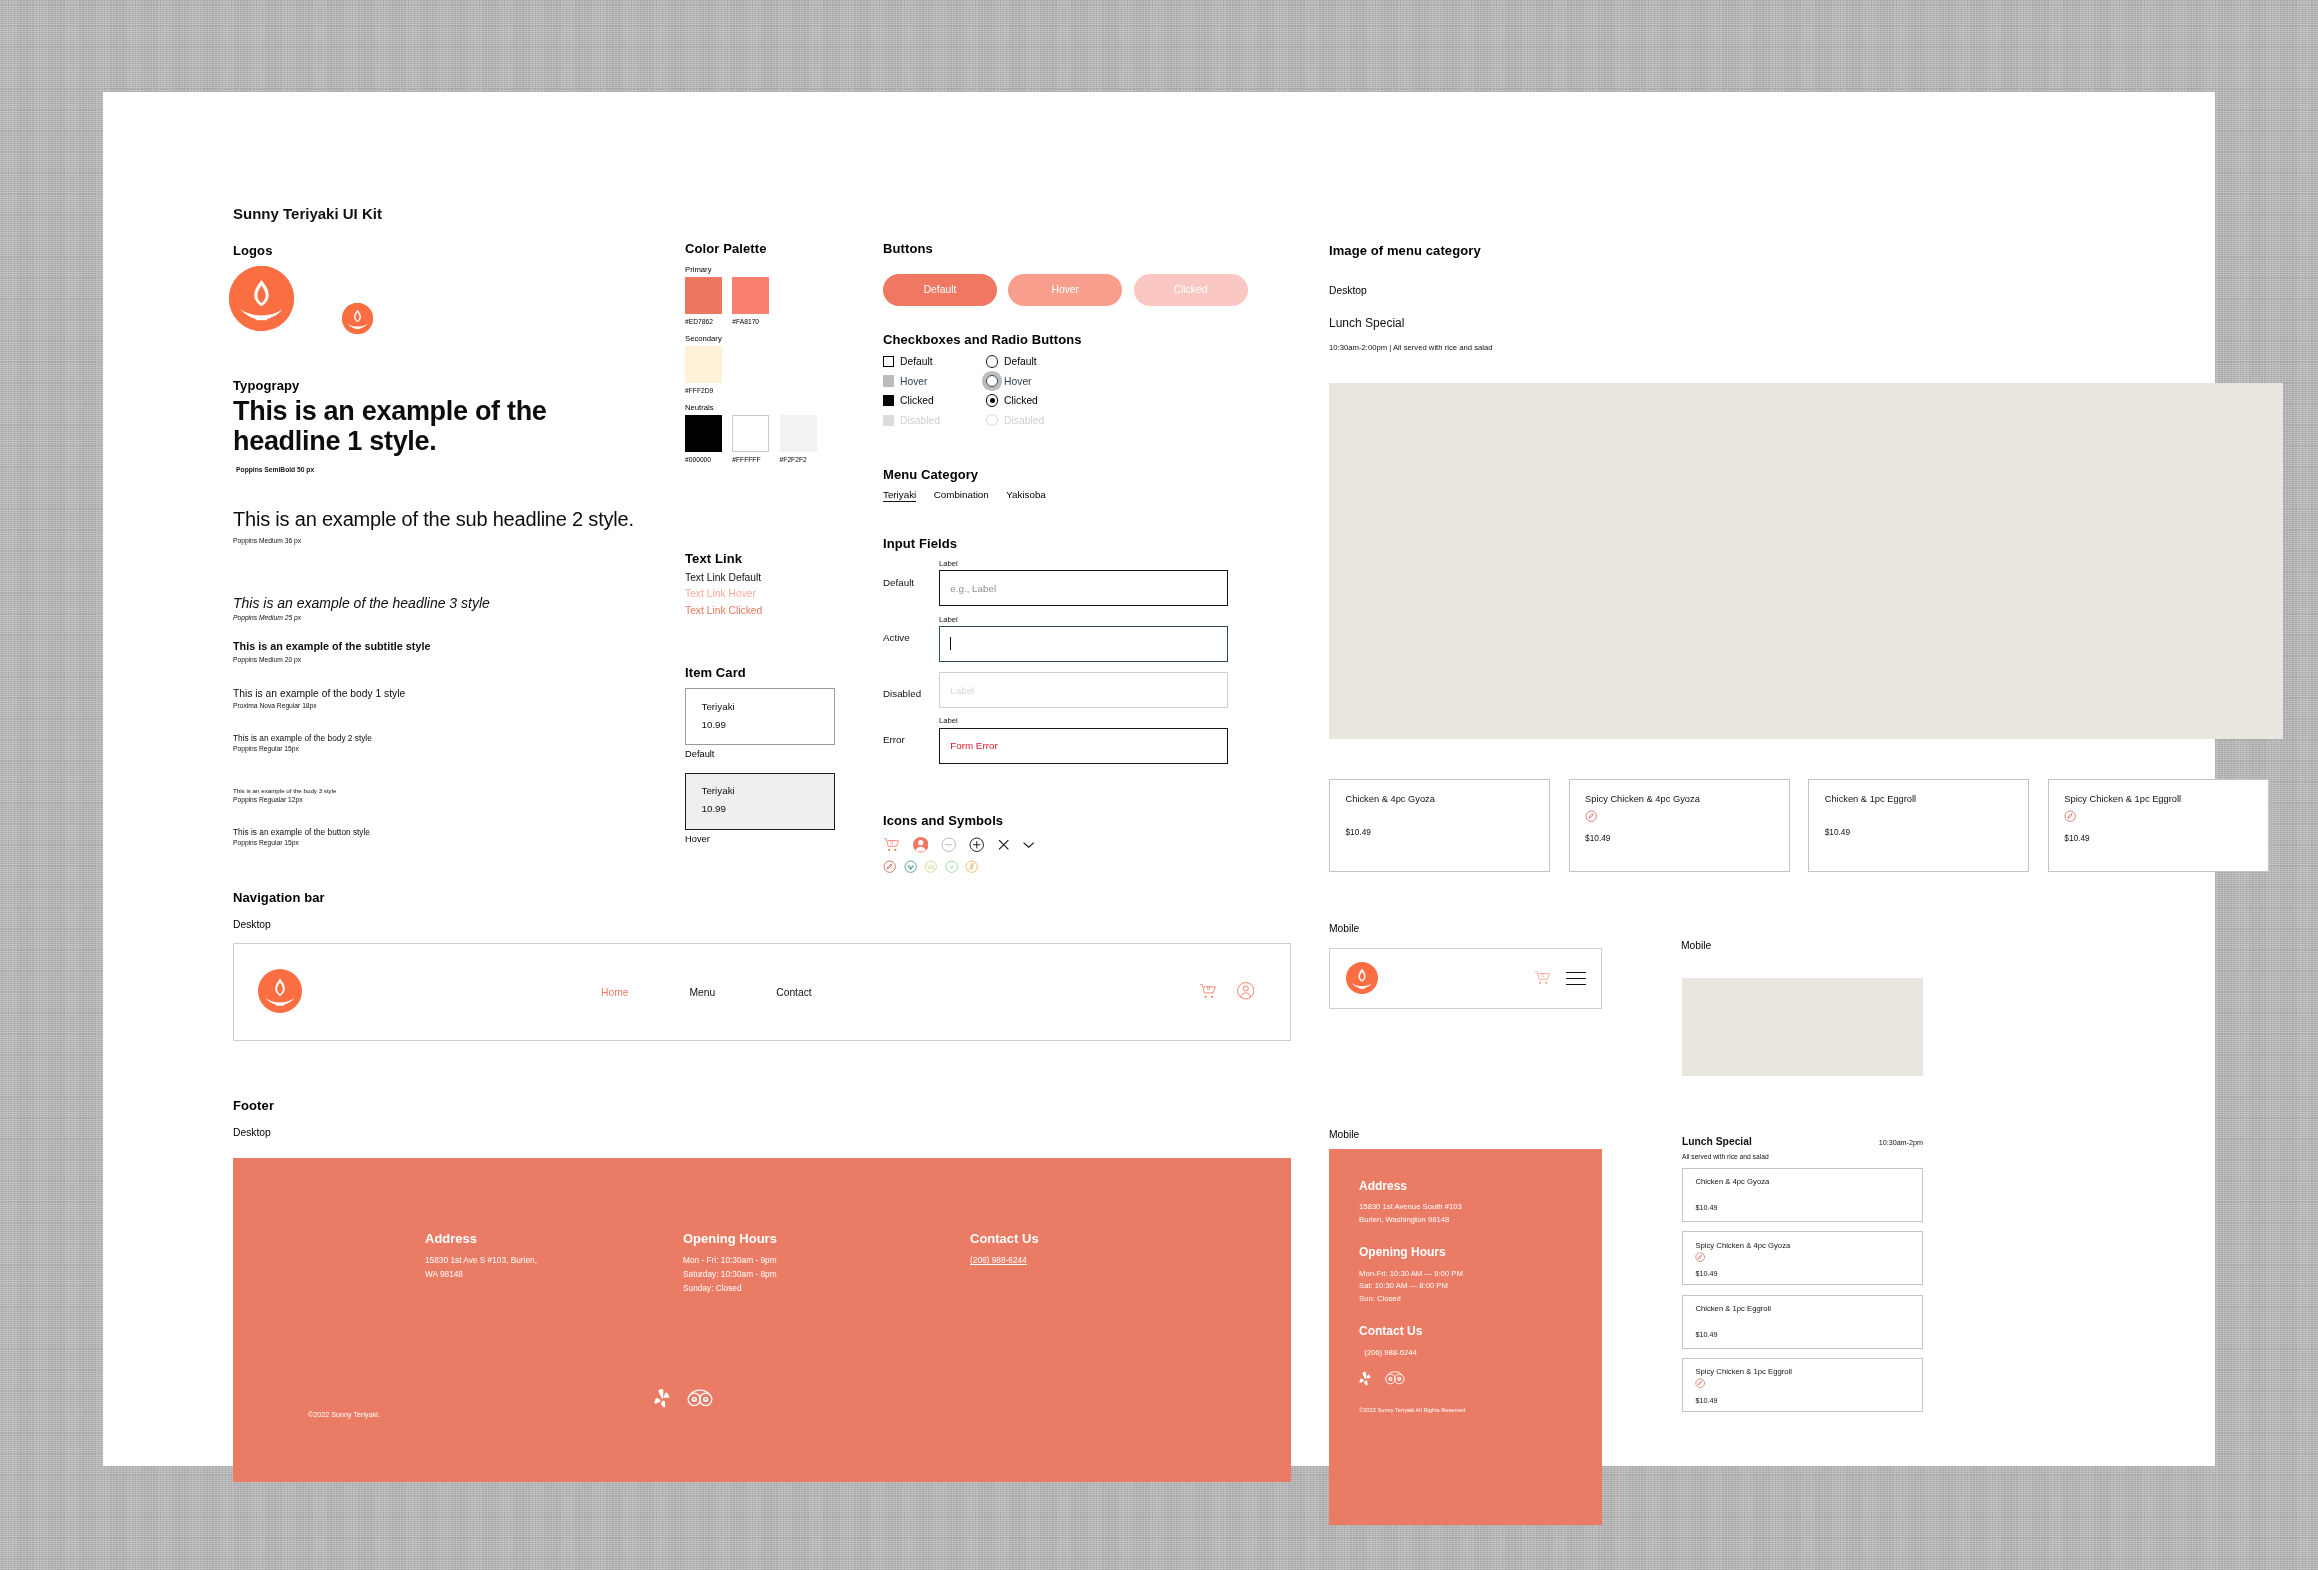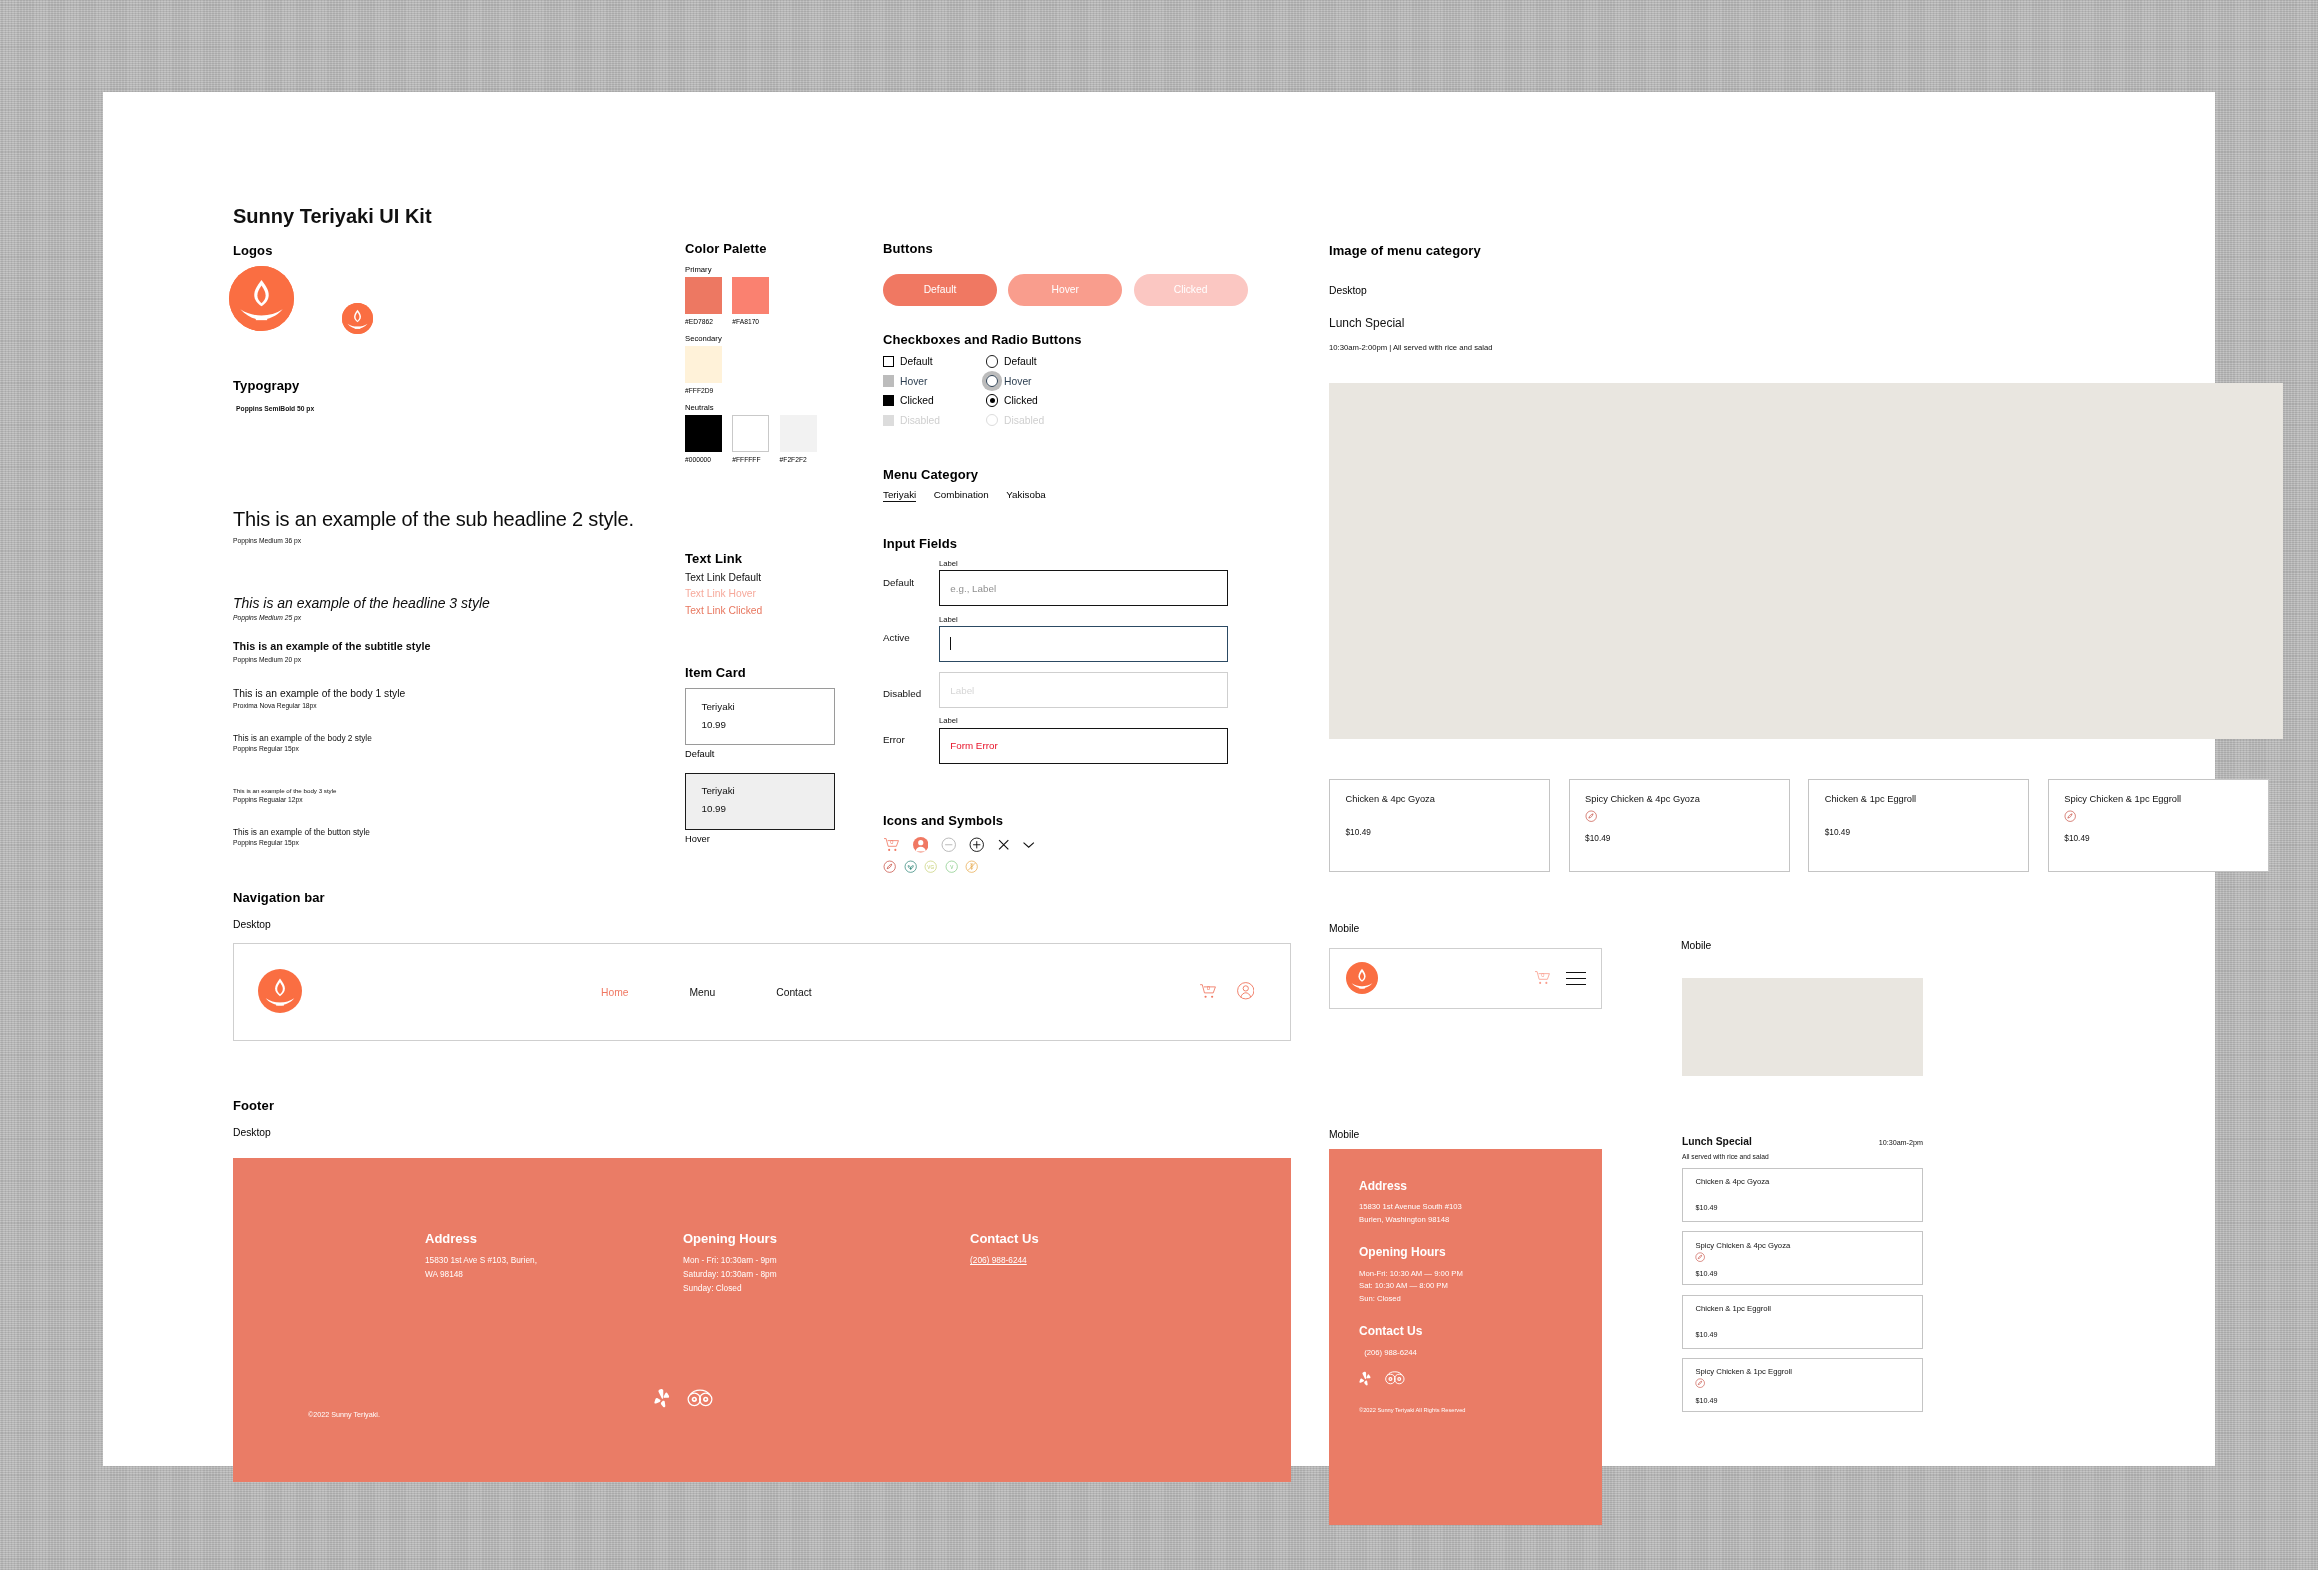--- a/index.html
+++ b/index.html
@@ -24,21 +24,21 @@
     width: 2112px; height: 1374px;
     background: #ffffff;
   }
   .page { position: absolute; inset: 0; }
 
   
   .sec-h  { font-size: 13px; font-weight: 700; color: #000; letter-spacing: 0.1px; }
   .sm-lbl { font-size: 10.3px; color: #000; }
 
   
-  #kit-title { position:absolute; left:130px; top:113px; font-size:20px; font-weight:700; color:#111; }
+  #kit-title { position:absolute; left:130px; top:113px; font-size:15px; font-weight:700; color:#111; }
 
   
   #logos-h { position:absolute; left:130px; top:151px; }
   .logo-mark {
     background:#FA6E42; border-radius:50%;
     display:flex; align-items:center; justify-content:center;
     position:relative;
   }
 
   #logo-lg { position:absolute; left:126px; top:174px; width:65px; height:65px; }
@@ -267,20 +267,21 @@
       <circle cx="63" cy="63" r="63" fill="#FA6E42"></circle>
       <path d="M63 27c9 12 14 20 14 29 0 10-6 16-14 22-8-6-14-12-14-22 0-9 5-17 14-29z" fill="#fff"></path>
       <path d="M63 38c5 8 8 13 8 19 0 7-4 11-8 15-4-4-8-8-8-15 0-6 3-11 8-19z" fill="#FA6E42"></path>
       <path d="M22 84c12 14 28 20 41 20s29-6 41-20c-12 8-26 12-41 12s-29-4-41-12z" fill="#fff"></path>
       <rect x="52" y="97" width="22" height="8" fill="#fff"></rect>
     </svg>
   </div>
 
   <div id="typography-h" class="sec-h">Typograpy</div>
   <div class="ty-blk" style="top:304px;">
+    <div class="h1-demo">This is an example of the headline 1 style.</div>
     <div class="spec bold" style="margin-top:9.3px;margin-left:3.1px;">Poppins SemiBold 50 px</div>
   </div>
   <div class="ty-blk" style="top:416px;">
     <div class="h2-demo">This is an example of the sub headline 2 style.</div>
     <div class="spec" style="margin-top:5.2px;">Poppins Medium 36 px</div>
   </div>
   <div class="ty-blk" style="top:503px;font-style:italic;">
     <div class="h3-demo">This is an example of the headline 3 style</div>
     <div class="spec" style="margin-top:3.1px;">Poppins Medium 25 px</div>
   </div>

